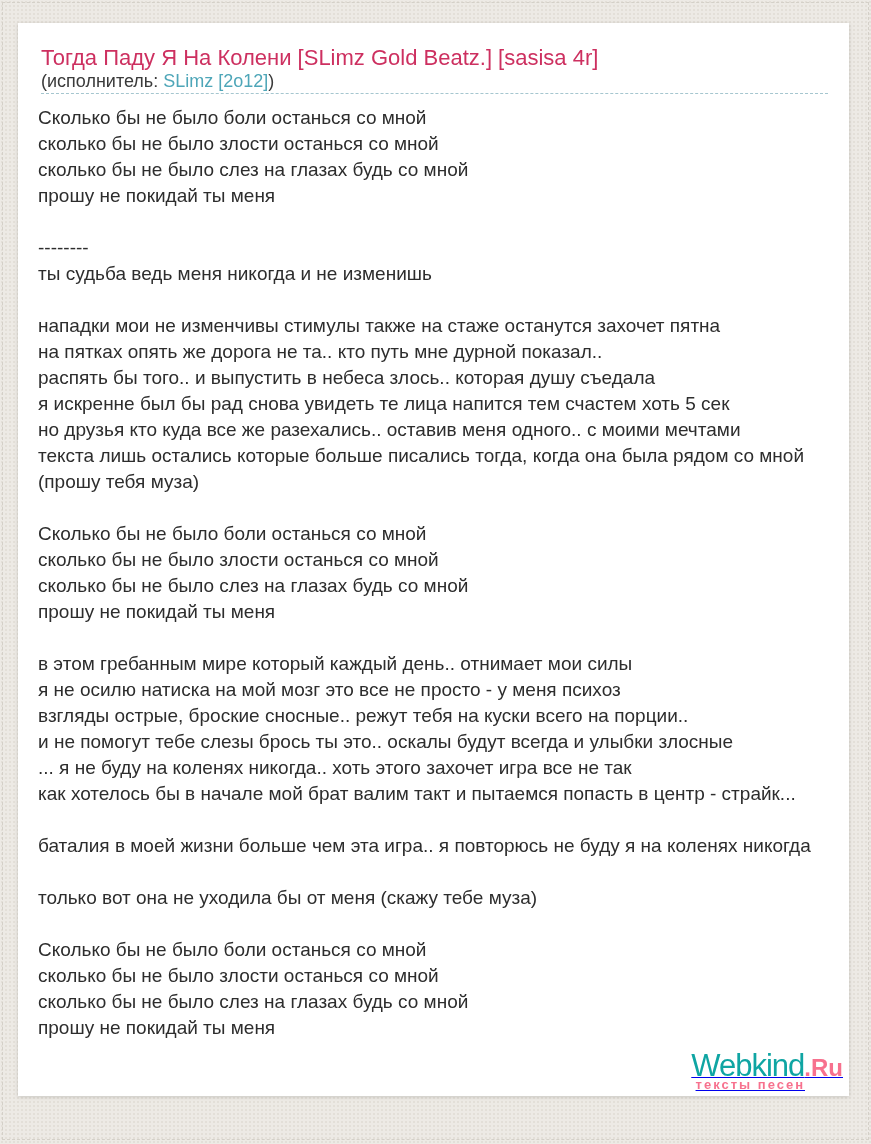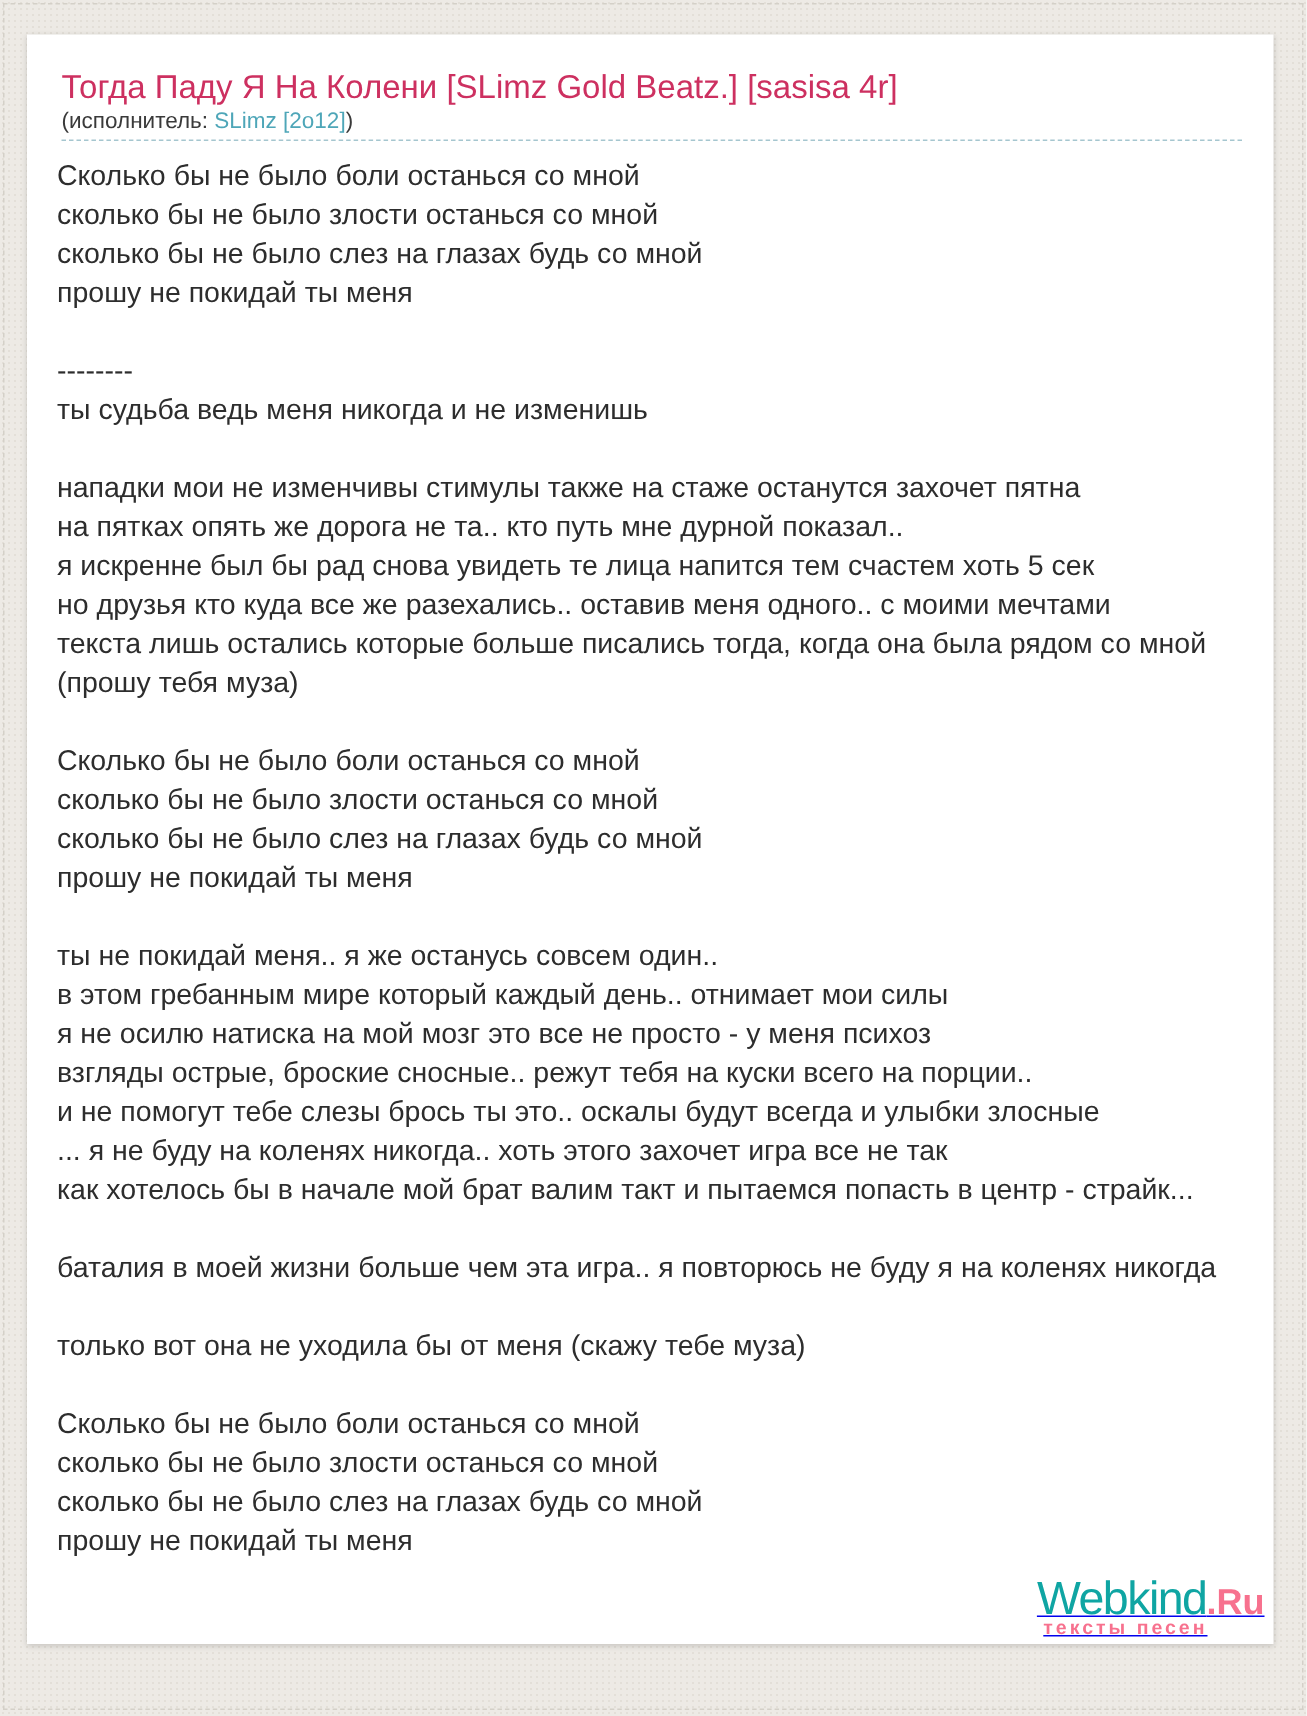--- a/index.html
+++ b/index.html
@@ -40,21 +40,21 @@
   .title {
     margin: 22px 0 0 0;
     font-size: 22px;
     font-weight: normal;
     line-height: 26px;
     color: var(--title, #cd3060);
     white-space: nowrap;
   }
   .artist-row {
     margin-top: 1px;
-    font-size: 15px;
+    font-size: 18px;
     line-height: 18px;
     color: #3a3a3a;
   }
   .artist-link {
     color: var(--link, #4ea6b8);
     text-decoration: none;
     cursor: pointer;
   }
   .lyrics {
     margin: 11px 0 0 20px;
@@ -110,33 +110,33 @@
         <div class="line">сколько бы не было слез на глазах будь со мной</div>
         <div class="line">прошу не покидай ты меня</div>
       </div>
       <div class="stanza">
         <div class="line">--------</div>
         <div class="line">ты судьба ведь меня никогда и не изменишь</div>
       </div>
       <div class="stanza">
         <div class="line">нападки мои не изменчивы стимулы также на стаже останутся захочет пятна</div>
         <div class="line">на пятках опять же дорога не та.. кто путь мне дурной показал..</div>
+        <div class="line">распять бы того.. и выпустить в небеса злось.. которая душу съедала</div>
         <div class="line">я искренне был бы рад снова увидеть те лица напится тем счастем хоть 5 сек</div>
         <div class="line">но друзья кто куда все же разехались.. оставив меня одного.. с моими мечтами</div>
         <div class="line">текста лишь остались которые больше писались тогда, когда она была рядом со мной</div>
         <div class="line">(прошу тебя муза)</div>
       </div>
       <div class="stanza">
         <div class="line">Сколько бы не было боли останься со мной</div>
         <div class="line">сколько бы не было злости останься со мной</div>
         <div class="line">сколько бы не было слез на глазах будь со мной</div>
         <div class="line">прошу не покидай ты меня</div>
       </div>
       <div class="stanza">
-        <div class="line">ты не покидай меня.. я же останусь совсем один..</div>
         <div class="line">в этом гребанным мире который каждый день.. отнимает мои силы</div>
         <div class="line">я не осилю натиска на мой мозг это все не просто - у меня психоз</div>
         <div class="line">взгляды острые, броские сносные.. режут тебя на куски всего на порции..</div>
         <div class="line">и не помогут тебе слезы брось ты это.. оскалы будут всегда и улыбки злосные</div>
         <div class="line">... я не буду на коленях никогда.. хоть этого захочет игра все не так</div>
         <div class="line">как хотелось бы в начале мой брат валим такт и пытаемся попасть в центр - страйк...</div>
       </div>
       <div class="stanza">
         <div class="line">баталия в моей жизни больше чем эта игра.. я повторюсь не буду я на коленях никогда</div>
       </div>

